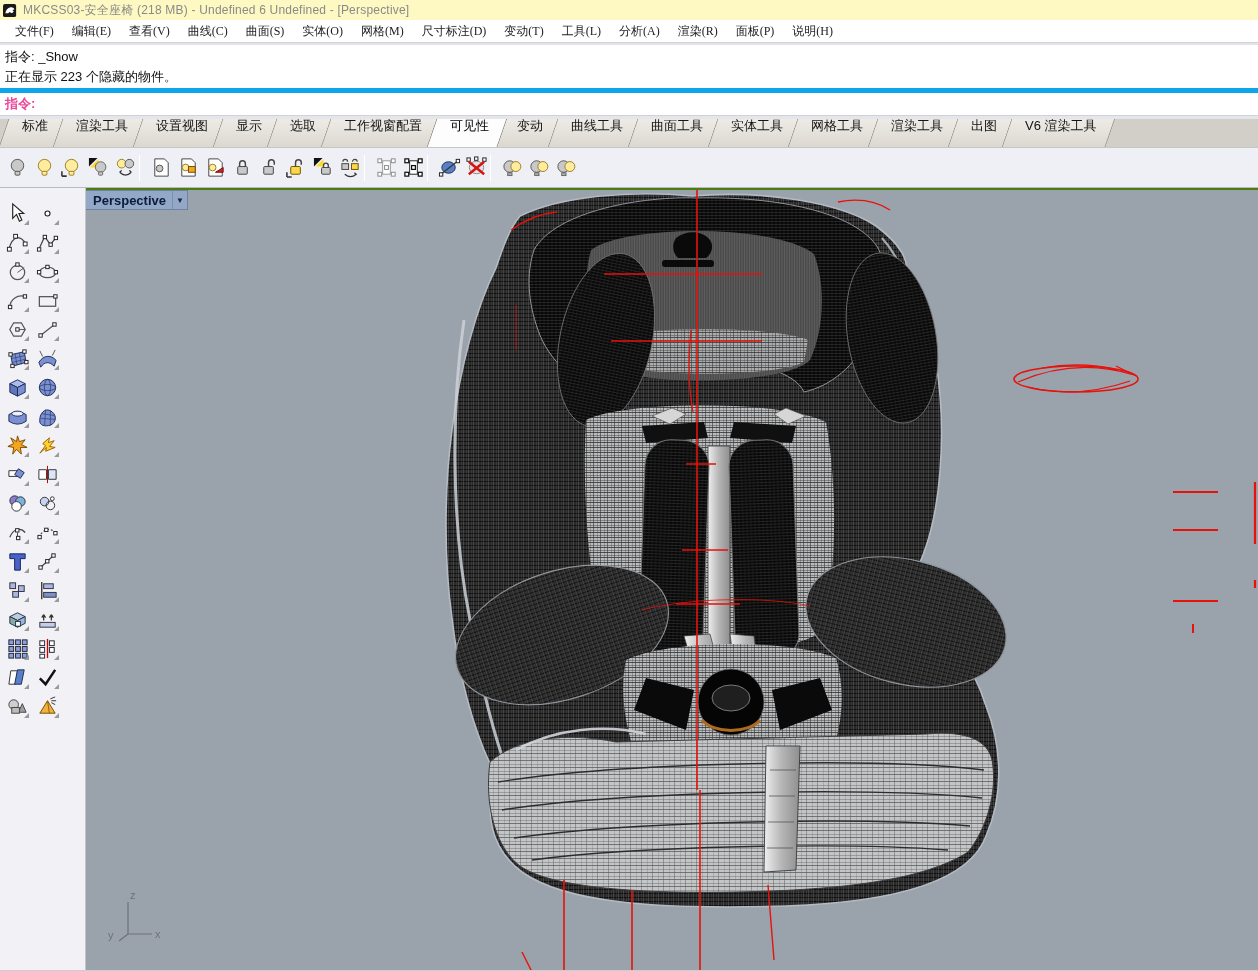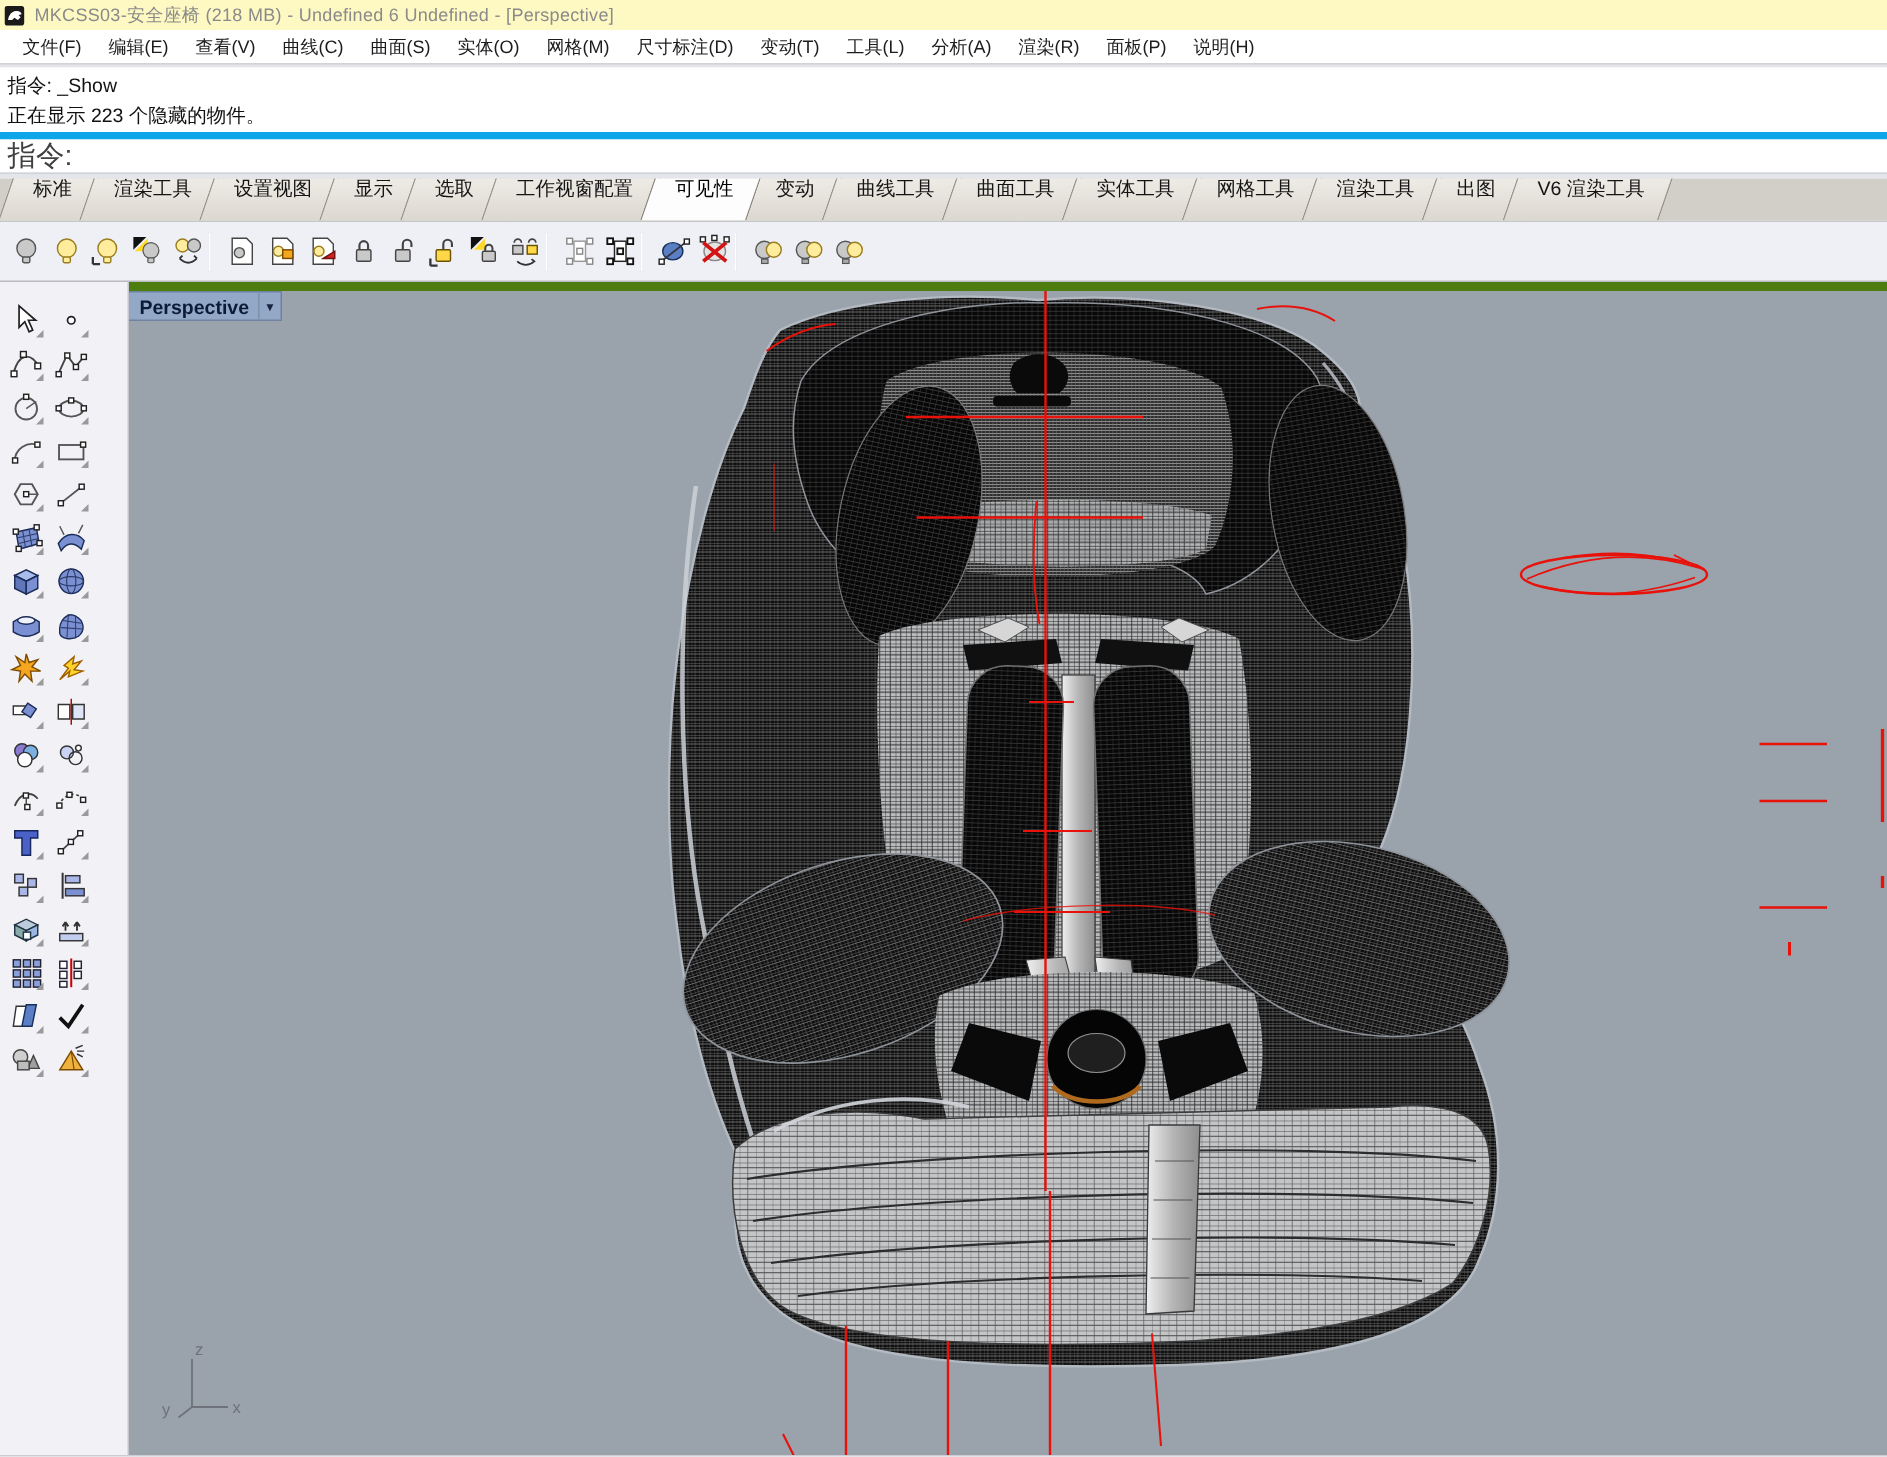--- a/index.html
+++ b/index.html
@@ -5,30 +5,30 @@
   * { margin:0; padding:0; box-sizing:border-box; }
   html,body { width:1258px; height:971px; overflow:hidden;
     font-family:"Liberation Sans","DejaVu Sans",sans-serif; background:#fff; }
 
   
   .titlebar { height:20px; display:flex; align-items:center; padding-left:3px; background:#fef9c3; }
   .appicon { width:15px; height:15px; margin-right:5px; flex:0 0 auto; }
   .title-text { font-size:12px; color:#8a8a8a; letter-spacing:.2px; }
 
   
-  .menubar { height:22px; display:flex; align-items:center; background:#fff; padding-left:6px; }
+  .menubar { height:22px; display:flex; align-items:center; background:#fff; padding-left:6px;font-family:Liberation Serif, serif; }
   .menu-item { font-size:12px; color:#1c1c1c; padding:3px 9px; cursor:default; }
 
   .hstrip { height:3px; background:#e2e4ea; border-top:1px solid #d0d2d8; }
 
   
   .cmd-history { background:#fff; padding:2px 0 1px 5px; border-bottom:5px solid #0ea5e9; }
   .cmd-line { font-size:13px; color:#111; line-height:20px; white-space:pre; }
   .cmd-prompt-row { background:#fff; height:22px; display:flex; align-items:center; padding-left:5px; }
-  .cmd-prompt { font-size:19px; font-weight:normal; color:#404040; }
+  .cmd-prompt { font-size:13px; font-weight:bold; color:#ec4899; }
   .hstrip2 { height:4px; background:#e4e6ec; border-top:1px solid #cfd2d8; }
 
   
   .tabbar { height:28px; background:#d2cfc9; display:flex; align-items:flex-end; padding:3px 0 0 6px; overflow:hidden; }
   .tab { position:relative; height:43px; padding:0 16px; display:flex; align-items:center; margin-right:-4px; cursor:default; }
   .tab::before { content:''; position:absolute; inset:0; transform:skewX(-19deg);
      background:linear-gradient(#f7f5f1,#dcd8d0); border:1px solid #97938b; border-bottom:none; border-radius:3px 3px 0 0; }
   .tab.active { z-index:3;margin-top:40px; }
   .tab.active::before { background:#fdfdfd; border-color:#8b877f; }
   .tab > span { position:relative; z-index:2; font-size:13px; color:#141414; white-space:nowrap; }
@@ -45,21 +45,21 @@
   
   .main { position:relative; height:782px; display:flex; }
 
   .sidepanel { width:86px; background:#f2f2f6; border-right:1px solid #c4c6cc; position:relative; }
   .sidegrid { display:grid; grid-template-columns:30px 30px; grid-auto-rows:29px; padding:11px 0 0 3px; }
   .scell { position:relative; width:28px; height:28px; display:flex; align-items:center; justify-content:center; }
   .scell svg { width:23px; height:23px; }
   .scell::after { content:''; position:absolute; right:2px; bottom:2px;
      border-left:5px solid transparent; border-bottom:5px solid #9a9a9a; }
 
-  .viewport { position:relative; flex:1; background:#9aa2ac; overflow:hidden; border-top:6px solid #4d7c0f; }
+  .viewport { position:relative; flex:1; background:#9aa2ac; overflow:hidden; border-top:2px solid #4d7c0f; }
   .vplabel { position:absolute; left:0; top:0; height:20px; display:flex; align-items:center;
      background:#93a7c6; border:1px solid #6f82a0; border-left:none; z-index:5; cursor:default; }
   .vplabel b { font-size:13px; color:#0b1c38; padding:0 6px 0 7px; }
   .vplabel .dd { width:15px; height:100%; border-left:1px solid #7d90ac; display:flex; align-items:center; justify-content:center; }
   .vplabel .dd span { font-size:8px; color:#16243e; }
   .vpcanvas { position:absolute; inset:0; }
 
   
   .bottomstrip { height:6px; background:#e9ebf0; border-top:1px solid #cbcdd3; display:flex; padding-left:170px; }
   .bstab { width:45px; margin-right:2px; background:#d9dbe0; border:1px solid #c3c5ca; border-bottom:none; }

